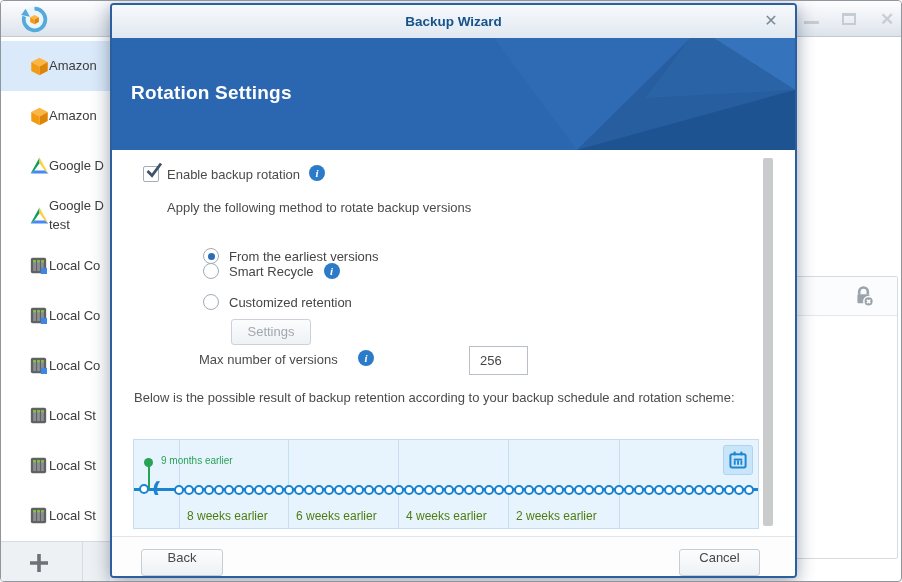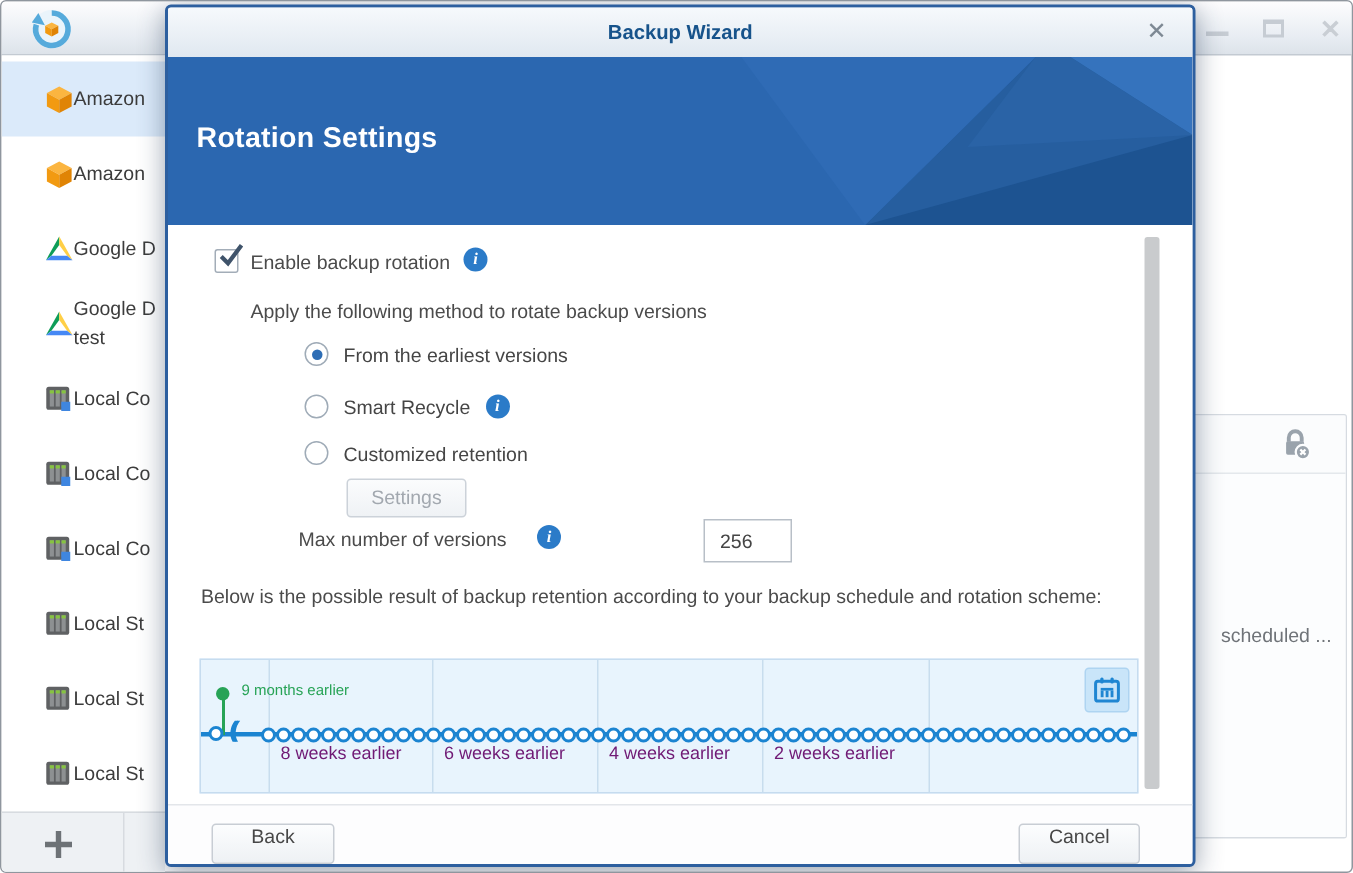--- a/index.html
+++ b/index.html
@@ -89,21 +89,21 @@
   .tl-line { position:absolute; left:0; right:0; top:48px; height:3px; background:#1b84d1; }
   .dots { position:absolute; left:40px; right:4px; top:44px; height:11px; display:flex;
           justify-content:space-between; align-items:center; }
   .dot { width:10px; height:10px; border-radius:50%; background:#fff; border:2.5px solid #1b84d1; flex:0 0 auto; }
   .dot-first { position:absolute; left:5px; top:44px; }
   .tl-break { position:absolute; left:19px; top:38px; color:#1b84d1; font-weight:bold; font-size:15px;
               letter-spacing:-3.5px; transform:skewX(-6deg); }
   .g-dot { position:absolute; left:10px; top:18px; width:9px; height:9px; border-radius:50%; background:#27a356; }
   .g-stem { position:absolute; left:13.5px; top:25px; width:2px; height:25px; background:#27a356; }
   .g-label { position:absolute; left:27px; top:15px; color:#27a356; font-size:10px; }
-  .tick { position:absolute; bottom:19px; color:#701a75; font-size:12px; white-space:nowrap; }
+  .tick { position:absolute; bottom:5px; color:#4d7c0f; font-size:12px; white-space:nowrap; }
   .cal-btn { position:absolute; right:5px; top:5px; width:30px; height:30px; background:#c9e5f9;
              border:1px solid #aed4f1; border-radius:3px; display:flex; align-items:center; justify-content:center;
              cursor:pointer; }
 
   .scrollbar { position:absolute; left:651px; top:8px; width:10px; height:368px;
                background:#c9cbcd; border-radius:2px; cursor:pointer; }
 
   
   .dlg-footer { position:relative; height:42px; background:#fdfdfe; border-top:1px solid #e3e6ea; }
   .btn { position:absolute; top:12px; height:27px; border-radius:3px; font-size:13px; text-align:center;
@@ -266,23 +266,20 @@
     <div class="bg-panel-header">
       <div class="lock-ico">
         <svg viewBox="0 0 22 22" width="22" height="22">
           <path d="M6.2 9.5 V6.8 a4.3 4.3 0 0 1 8.6 0 V9.5" stroke="#9aa3ac" stroke-width="2.6" fill="none"></path>
           <rect x="4.4" y="9.2" width="12" height="9" rx="1.2" fill="#9aa3ac"></rect>
           <circle cx="15.6" cy="16.4" r="4.8" fill="#9aa3ac" stroke="#fcfdfe" stroke-width="1.5"></circle>
           <path d="M13.9 14.7 l3.4 3.4 M17.3 14.7 l-3.4 3.4" stroke="#ffffff" stroke-width="1.5"></path>
         </svg>
       </div>
     </div>
-    <div class="bg-panel-body">
-      <span class="bg-truncated">scheduled ...</span>
-    </div>
   </div>
 
   <div class="dialog">
     <div class="dlg-titlebar">
       <span class="dlg-title">Backup Wizard</span>
       <span class="dlg-close">✕</span>
     </div>
 
     <div class="banner">
       <svg class="facets" viewBox="0 0 679 112" preserveAspectRatio="none">
@@ -301,21 +298,21 @@
         <svg width="18" height="18" viewBox="0 0 18 18">
           <path d="M2.5 9 L7 13.5 L16 1.5" stroke="#3f536a" stroke-width="2.8" fill="none"></path>
         </svg>
       </div>
       <span class="cb-label">Enable backup rotation</span>
       <span class="info-ico info-1">i</span>
 
       <div class="intro">Apply the following method to rotate backup versions</div>
 
       <div id="radio-rows">
-          <div class="radio-row" style="top: 77px;">
+          <div class="radio-row" style="top: 97px;">
     <span class="radio checked"></span>
     <span class="radio-label">From the earliest versions</span>
 
   </div>
           <div class="radio-row" style="top: 112px;">
     <span class="radio"></span>
     <span class="radio-label">Smart Recycle</span>
     <span class="info-ico radio-info">i</span>
   </div>
           <div class="radio-row" style="top: 143px;">

